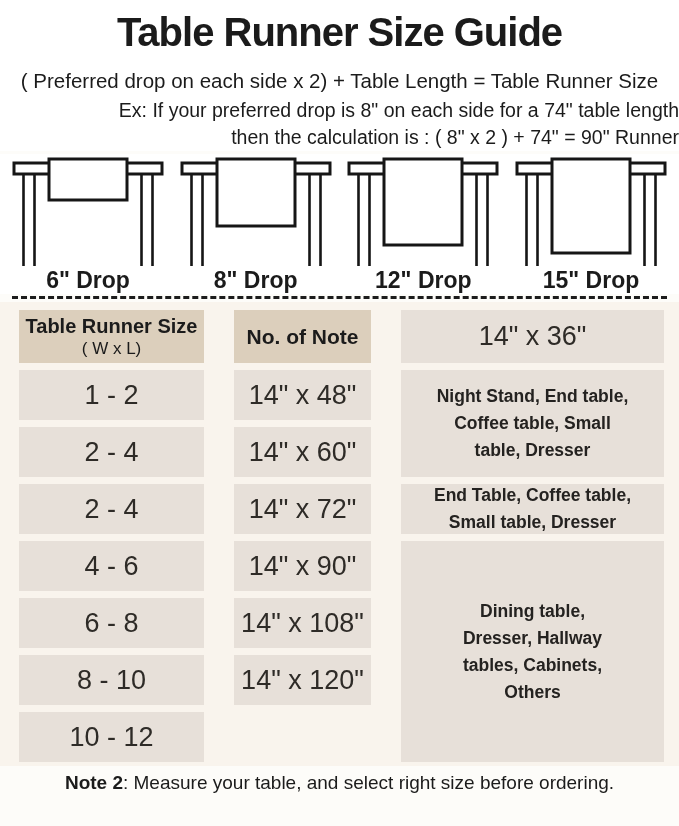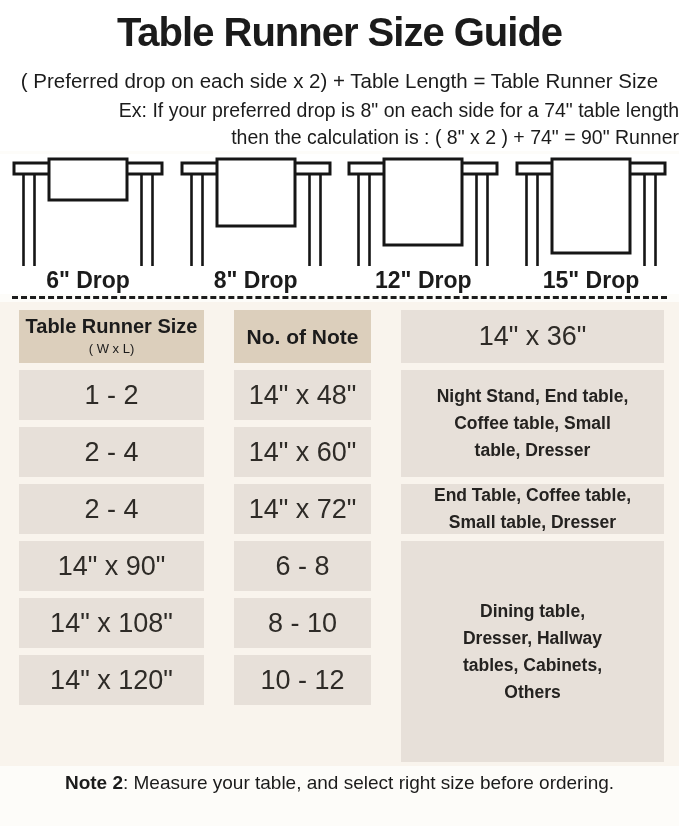--- a/index.html
+++ b/index.html
@@ -81,21 +81,21 @@
     align-items:center;
     justify-content:center;
     text-align:center;
   }
   .header-cell{
     background:var(--header-cell);
     font-weight:700;
   }
   .h-main{font-size:21px;line-height:25px;}
   .h-main-sm{font-size:20px;line-height:24px;}
-  .h-sub{font-size:13px;font-weight:400;line-height:21px;}
+  .h-sub{font-size:17px;font-weight:400;line-height:21px;}
   .data-cell{background:var(--data-cell);}
   .size-cell,.seats-cell{font-size:27px;color:#2e2b27;}
   .types-cell{
     font-size:17.5px;
     font-weight:700;
     line-height:27px;
     white-space:pre-line;
     color:#242220;
   }
   .tg-a{grid-column:3;grid-row:2 / span 2;}
@@ -179,20 +179,21 @@
     <div class="cell data-cell types-cell tg-b">End Table, Coffee table,
 Small table, Dresser</div>
 
     <div class="cell data-cell size-cell">14" x 36"</div>
     <div class="cell data-cell seats-cell">1 - 2</div>
     <div class="cell data-cell size-cell">14" x 48"</div>
     <div class="cell data-cell seats-cell">2 - 4</div>
     <div class="cell data-cell size-cell">14" x 60"</div>
     <div class="cell data-cell seats-cell">2 - 4</div>
     <div class="cell data-cell size-cell">14" x 72"</div>
+    <div class="cell data-cell seats-cell">4 - 6</div>
     <div class="cell data-cell size-cell">14" x 90"</div>
     <div class="cell data-cell seats-cell">6 - 8</div>
     <div class="cell data-cell size-cell">14" x 108"</div>
     <div class="cell data-cell seats-cell">8 - 10</div>
     <div class="cell data-cell size-cell">14" x 120"</div>
     <div class="cell data-cell seats-cell">10 - 12</div>
 
   </div>
 </div>
 

